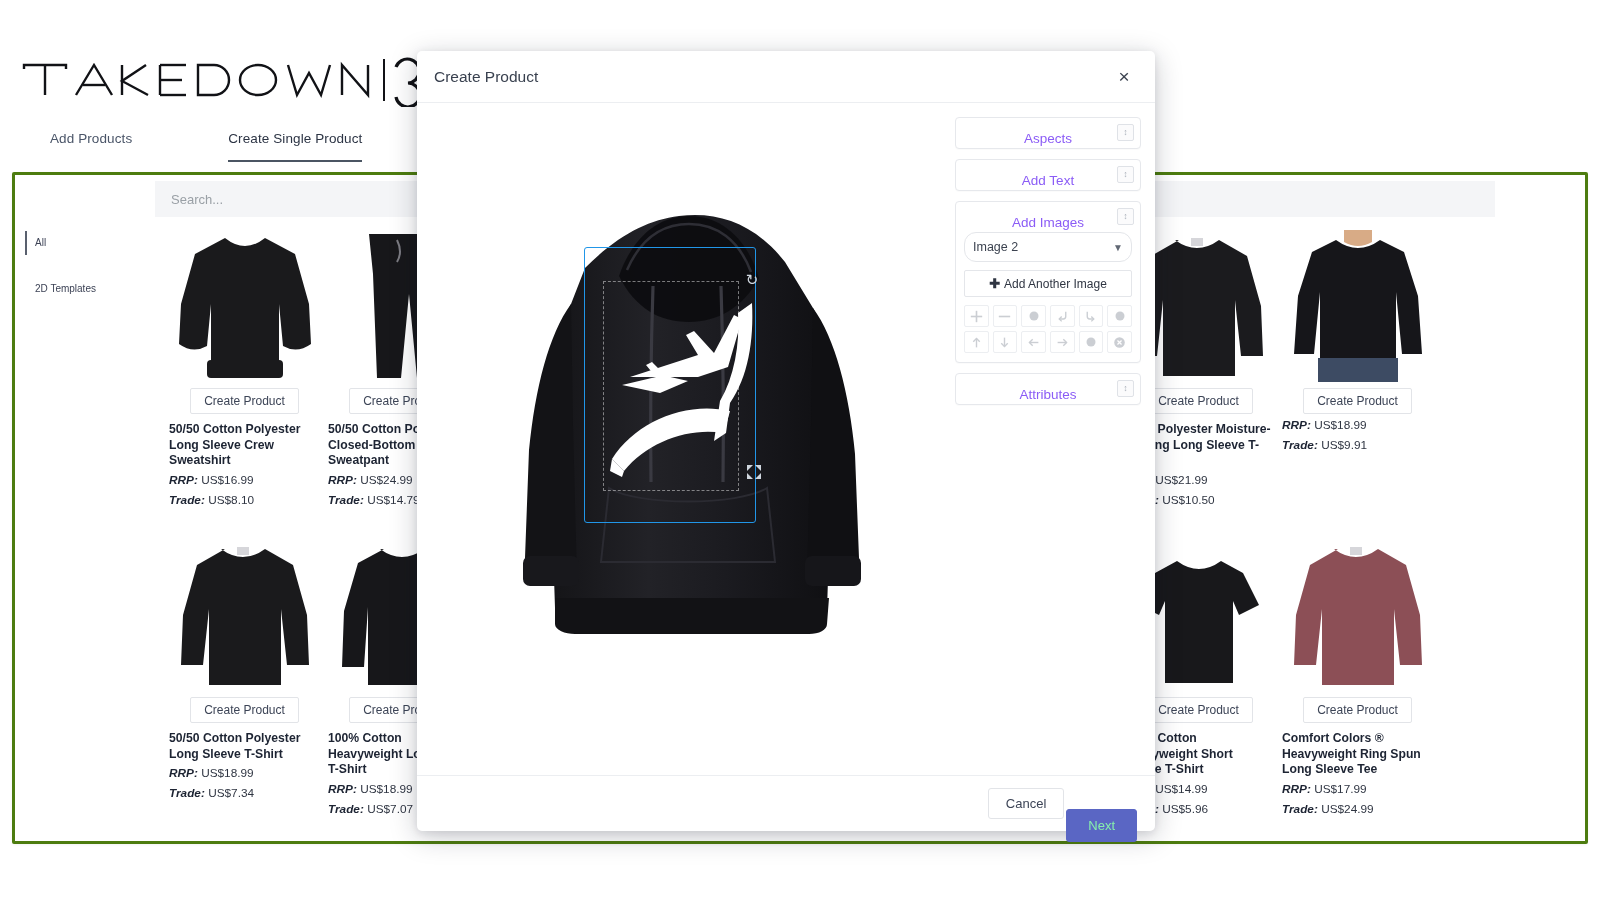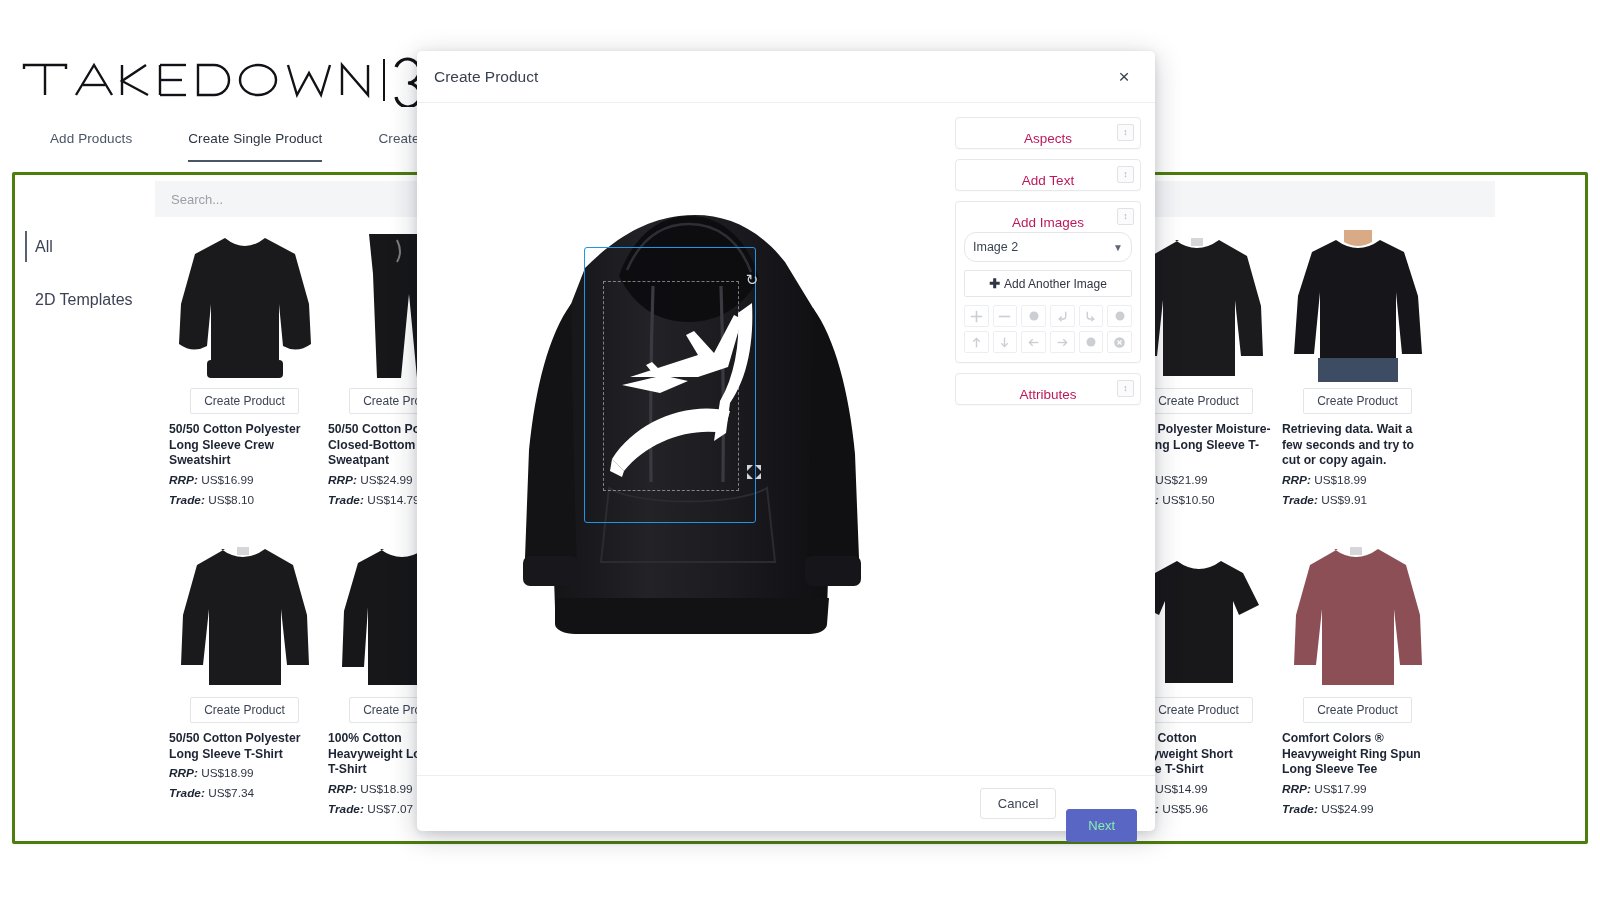--- a/index.html
+++ b/index.html
@@ -19,21 +19,21 @@
   .brand svg { display: block; }
 
   
   .tabbar {
     position: absolute; left: 12px; top: 122px; right: 12px;
     height: 40px; display: flex; align-items: flex-end;
   }
   .tab {
     font-size: 13.5px; color: #4a5568; letter-spacing: .1px;
     padding: 4px 0 14px 0; margin-right: 56px; white-space: nowrap;
-    border-bottom: 2px solid transparent; cursor: pointer;
+    border-bottom: 2px solid transparent; cursor: pointer; margin-left: 40px;
   }
   .tab:first-child { margin-left: 38px; }
   .tab.active { color: #2c3444; border-bottom-color: #4b5563; }
 
   
   .card {
     position: absolute; left: 12px; top: 172px; width: 1576px; height: 672px;
     background: #fff; border: 3px solid #4d7c0f; border-radius: 2px;
     box-shadow: 0 1px 3px rgba(0,0,0,.05);
     overflow: hidden;
@@ -44,21 +44,21 @@
   }
   .searchwrap input {
     width: 100%; height: 100%; border: 0; background: transparent; outline: none;
     padding: 0 16px; font-size: 13px; color: #3c4043;
     font-family: "Liberation Sans", sans-serif;
   }
   .searchwrap input::placeholder { color: #9aa0a6; }
 
   .sidenav { position: absolute; left: 0; top: 48px; width: 132px; padding-top: 8px; }
   .sidenav .nav {
-    font-size: 16px; color: #3c4255; padding: 6px 10px 6px 10px;
+    font-size: 10px; color: #3c4255; padding: 6px 10px 6px 10px;
     margin: 0 0 22px 10px; cursor: pointer; line-height: 1.2;
   }
   .sidenav .nav.active { border-left: 2px solid #59606e; padding-left: 8px; }
 
   
   .grid {
     position: absolute; left: 140px; top: 48px; right: 0; bottom: 0;
     display: grid; grid-template-columns: repeat(8, 159px);
     column-gap: 0; row-gap: 0; padding-left: 10px;
   }
@@ -93,21 +93,21 @@
     align-items: center; padding: 0 18px 0 17px; flex-shrink: 0;
   }
   .modal-title { font-size: 15.5px; color: #39414f; flex: 1; }
   .modal-close {
     width: 26px; height: 26px; display: flex; align-items: center; justify-content: center;
     color: #3c4350; cursor: pointer; font-size: 19px; line-height: 1;
   }
   .modal-body { flex: 1; display: flex; position: relative; overflow: hidden; }
   .modal-foot {
     height: 56px; border-top: 1px solid #eceef1; display: flex; align-items: center;
-    justify-content: flex-end; padding: 0 18px; gap: 10px; flex-shrink: 0;
+    justify-content: flex-end; padding: 0 18px; gap: 2px; flex-shrink: 0;
   }
   .btn-cancel {
     padding: 7px 17px; font-size: 13px; color: #3c4456; background: #fff;
     border: 1px solid #e2e4e8; border-radius: 3px; cursor: pointer;
     font-family: "Liberation Sans", sans-serif;
   }
   .btn-next {
     padding: 8px 21px; font-size: 13px; color: #86efac; background: #5a66c4;
     border: 1px solid #5a66c4; border-radius: 3px; cursor: pointer;
     font-family: "Liberation Sans", sans-serif;
@@ -138,21 +138,21 @@
   .panel { width: 206px; padding: 14px 14px 0 6px; flex-shrink: 0; }
   .sec {
     border: 1px solid #e6e8ec; border-radius: 4px; background: #fff;
     margin-bottom: 10px; position: relative; padding: 0;
     box-shadow: 0 1px 1px rgba(0,0,0,.02);
   }
   .sec-head {
     height: 30px; display: flex; align-items: center; justify-content: center;
     position: relative; cursor: pointer;
   }
-  .sec-title { font-size: 13.5px; color: #be185d; margin-top: 10px; }
+  .sec-title { font-size: 13.5px; color: #8b5cf6; margin-top: 10px; }
   .collapse-btn {
     position: absolute; right: 6px; top: 6px; width: 17px; height: 17px;
     border: 1px solid #dfe2e7; border-radius: 2px; background: #fbfbfc;
     display: flex; align-items: center; justify-content: center;
     font-size: 9px; color: #aab0ba; cursor: pointer; line-height: 1;
   }
   .sec-body { padding: 0 8px 9px 8px; }
   .sel {
     width: 100%; height: 30px; border: 1px solid #e4e6ea; border-radius: 12px;
     background: #fff; font-size: 12.5px; color: #3c4350; padding: 0 8px;
@@ -270,21 +270,20 @@
         </div>
         <div class="prod">
           <div class="imgbox">
             <svg width="132" height="152" viewBox="0 0 132 152">
               <path d="M52 0 h28 v12 q-14 8 -28 0 z" fill="#d8ab86"></path>
               <path d="M44 10 L20 22 L6 66 L2 124 h20 l6 -62 v82 h76 V62 l6 62 h20 l-4 -58 -14 -44 -24 -12 q-22 16 -44 0 z" fill="#16161a"></path>
               <rect x="26" y="128" width="80" height="24" fill="#3d4b63"></rect>
             </svg>
           </div>
           <button class="btn-create">Create Product</button>
-          <div class="pname">Retrieving data. Wait a few seconds and try to cut or copy again.</div>
           <div class="price"><b>RRP:</b> <span>US$18.99</span></div>
           <div class="price"><b>Trade:</b> <span>US$9.91</span></div>
         </div>
         <div class="prod">
           <div class="imgbox">
             <svg width="132" height="150" viewBox="0 0 132 150">
               <path d="M46 8 L18 24 L4 74 L2 124 h22 l6 -56 v76 h72 V68 l6 56 h22 l-2 -50 -14 -50 -28 -16 q-22 16 -44 0 z" fill="#1a1a1c"></path>
               <rect x="58" y="6" width="12" height="8" fill="#b5b5bb" opacity=".55"></rect>
             </svg>
           </div>

